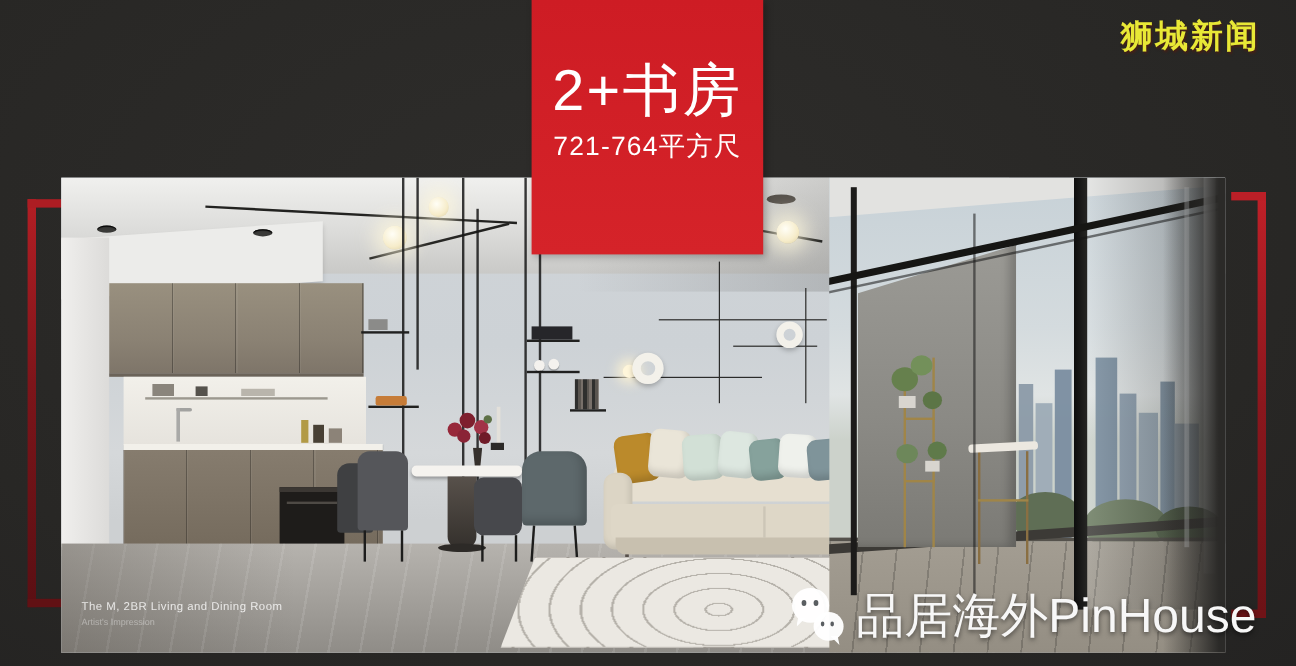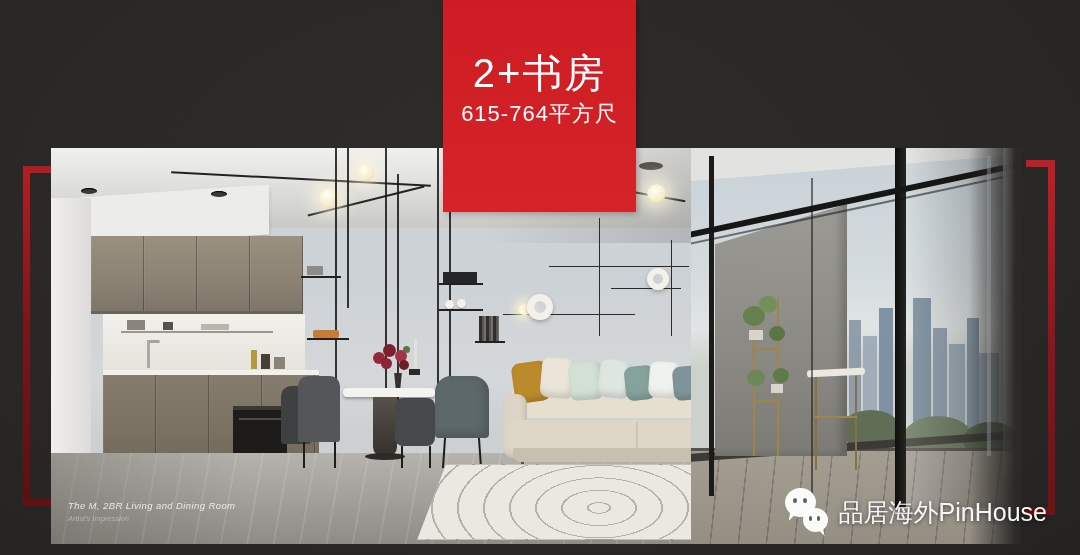--- a/index.html
+++ b/index.html
@@ -14,21 +14,21 @@
   .bracket{position:absolute;z-index:1;}
   .br-l-v{left:23px;top:166px;width:7px;height:340px;background:linear-gradient(180deg,#b41e24,#7d151a 45%,#5a0f13);}
   .br-l-top{left:23px;top:166px;width:34px;height:7px;background:#ad1d23;}
   .br-l-bot{left:23px;top:499px;width:34px;height:7px;background:#611114;}
   .br-r-v{left:1048px;top:160px;width:7px;height:355px;background:linear-gradient(180deg,#c02028,#8a171d 50%,#6b1216);}
   .br-r-top{left:1026px;top:160px;width:29px;height:7px;background:#bb1f27;}
   .br-r-bot{left:1026px;top:508px;width:29px;height:7px;background:#701317;}
 
   
   .photo{position:absolute;left:51px;top:148px;width:970px;height:396px;overflow:hidden;z-index:2;
-    background:linear-gradient(180deg,#d0d4d8 0%,#cdd2d6 35%,#d5d8da 58%,#cdd0d2 72%);font-style:italic;}
+    background:linear-gradient(180deg,#d0d4d8 0%,#cdd2d6 35%,#d5d8da 58%,#cdd0d2 72%);}
   .photo *{position:absolute;}
 
   .ceiling{left:0;top:0;width:100%;height:80px;background:linear-gradient(180deg,#f0f0ee 0%,#dcdcda 55%,#c9c9c7 100%);}
   .ceiling-shade{left:430px;top:0;width:540px;height:95px;background:linear-gradient(90deg,rgba(90,90,88,0) 0%,rgba(95,95,93,0.35) 55%,rgba(70,70,68,0.55) 100%);}
   .soffit{left:0;top:44px;width:218px;height:50px;background:#ececea;transform:skewY(-4deg);box-shadow:0 3px 4px rgba(0,0,0,0.15);}
   .curtain-box{left:790px;top:0;width:180px;height:58px;background:linear-gradient(180deg,#4c4c4a,#6e6e6c 80%,#8a8a88);}
 
   .spot{width:16px;height:6px;border-radius:50%;background:#3a3a38;box-shadow:inset 0 1px 1px #000;}
   .globe{border-radius:50%;background:radial-gradient(circle at 40% 35%,#fffef6,#f6ecca 60%,#dccfa2);box-shadow:0 0 16px 7px rgba(255,248,220,0.75);}
   .saucer{width:24px;height:8px;border-radius:50%;background:#56514b;}
@@ -119,31 +119,31 @@
   .photo-fade{left:918px;top:0;width:52px;height:396px;background:linear-gradient(90deg,rgba(43,42,40,0),#2b2a28 90%);}
 
   .caption{left:17px;top:352px;color:rgba(255,255,255,0.8);font-size:9.5px;letter-spacing:0.4px;}
   .caption2{left:17px;top:366px;color:rgba(255,255,255,0.38);font-size:7.5px;}
 
   
   .banner{position:absolute;left:443px;top:0;width:193px;height:212px;z-index:5;
     background:linear-gradient(180deg,var(--banner-red,#ce1c24),#d52329);
     display:flex;flex-direction:column;align-items:center;justify-content:flex-start;
     padding-top:52px;color:#fff;box-shadow:2px 2px 6px rgba(0,0,0,0.25);}
-  .banner-cn{font-size:40px;line-height:1.05;letter-spacing:2px;text-align:right;}
+  .banner-cn{font-size:48px;line-height:1.05;letter-spacing:2px;text-align:right;}
   .banner-en{font-size:44px;line-height:1.1;letter-spacing:1px;}
   .banner-area{font-size:22px;margin-top:5px;letter-spacing:1px;}
 
   
   .wm-tr{position:absolute;right:30px;top:12px;z-index:6;font-size:27px;font-weight:bold;letter-spacing:2px;
     color:var(--site-yellow,#e4e43c);text-shadow:1px 2px 2px rgba(90,25,10,0.65);}
   .wm-bl{position:absolute;left:6px;top:514px;z-index:6;font-size:33px;letter-spacing:1px;
     color:var(--site-yellow,#eaea2f);text-shadow:0 0 6px rgba(70,70,0,0.5);}
   .publisher{position:absolute;right:33px;top:486px;z-index:6;display:flex;align-items:center;gap:6px;
-    color:#f7f7f7;font-size:25px;text-shadow:0 1px 4px rgba(0,0,0,0.55);text-align:center;}
+    color:#f7f7f7;font-size:40px;text-shadow:0 1px 4px rgba(0,0,0,0.55);text-align:center;}
   .wicon{position:relative;width:48px;height:52px;flex:0 0 auto;}
   .wicon .bub{position:absolute;border-radius:50%;background:rgba(255,255,255,0.96);}
   .bub-big{left:0;top:2px;width:31px;height:29px;}
   .bub-big::after{content:"";position:absolute;left:4px;bottom:-4px;width:8px;height:8px;background:rgba(255,255,255,0.96);clip-path:polygon(0 100%,100% 0,20% 0);}
   .bub-sm{left:18px;top:22px;width:25px;height:24px;}
   .bub-sm::after{content:"";position:absolute;right:3px;bottom:-4px;width:8px;height:8px;background:rgba(255,255,255,0.96);clip-path:polygon(100% 100%,0 0,80% 0);}
   .eye{position:absolute;border-radius:50%;background:#5a5e61;}
 </style>
 </head>
 <body>
@@ -303,23 +303,24 @@
       <div class="refl-strip2"></div>
     </div>
     <div class="photo-fade"></div>
 
     <div class="caption">The M, 2BR Living and Dining Room</div>
     <div class="caption2">Artist's Impression</div>
   </div>
 
   <div class="banner">
     <div class="banner-cn">2+书房</div>
-    <div class="banner-area">615-764平方尺</div>
+    <div class="banner-area">721-764平方尺</div>
   </div>
 
+  <div class="wm-tr">狮城新闻</div>
 
   <div class="publisher">
     <div class="wicon">
       <div class="bub bub-big">
         <div class="eye" style="left:8px;top:10px;width:4px;height:5px;"></div>
         <div class="eye" style="left:18px;top:10px;width:4px;height:5px;"></div>
       </div>
       <div class="bub bub-sm">
         <div class="eye" style="left:6px;top:8px;width:3.5px;height:4.5px;"></div>
         <div class="eye" style="left:14px;top:8px;width:3.5px;height:4.5px;"></div>

